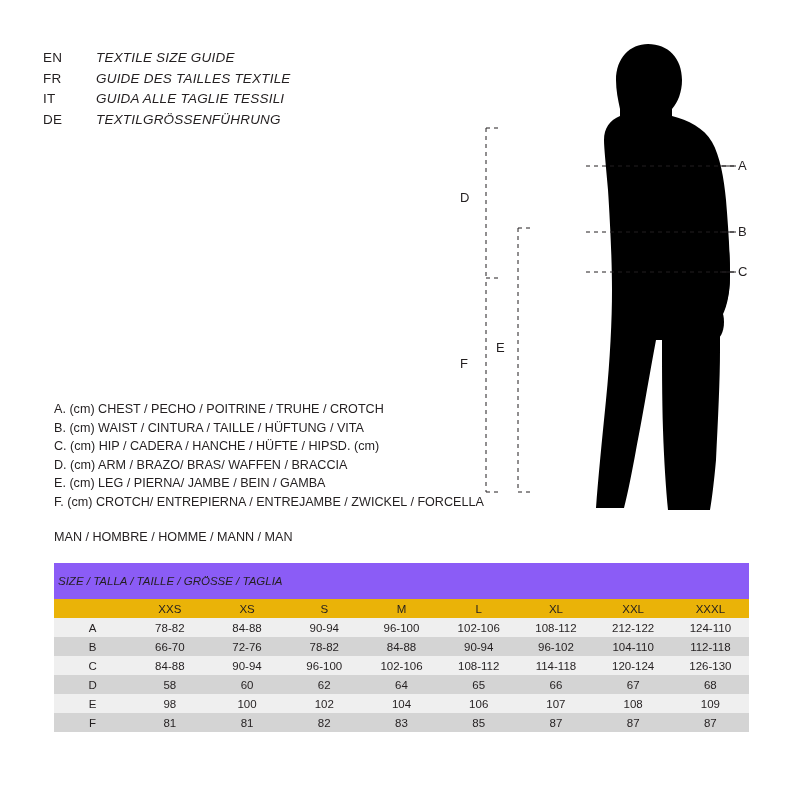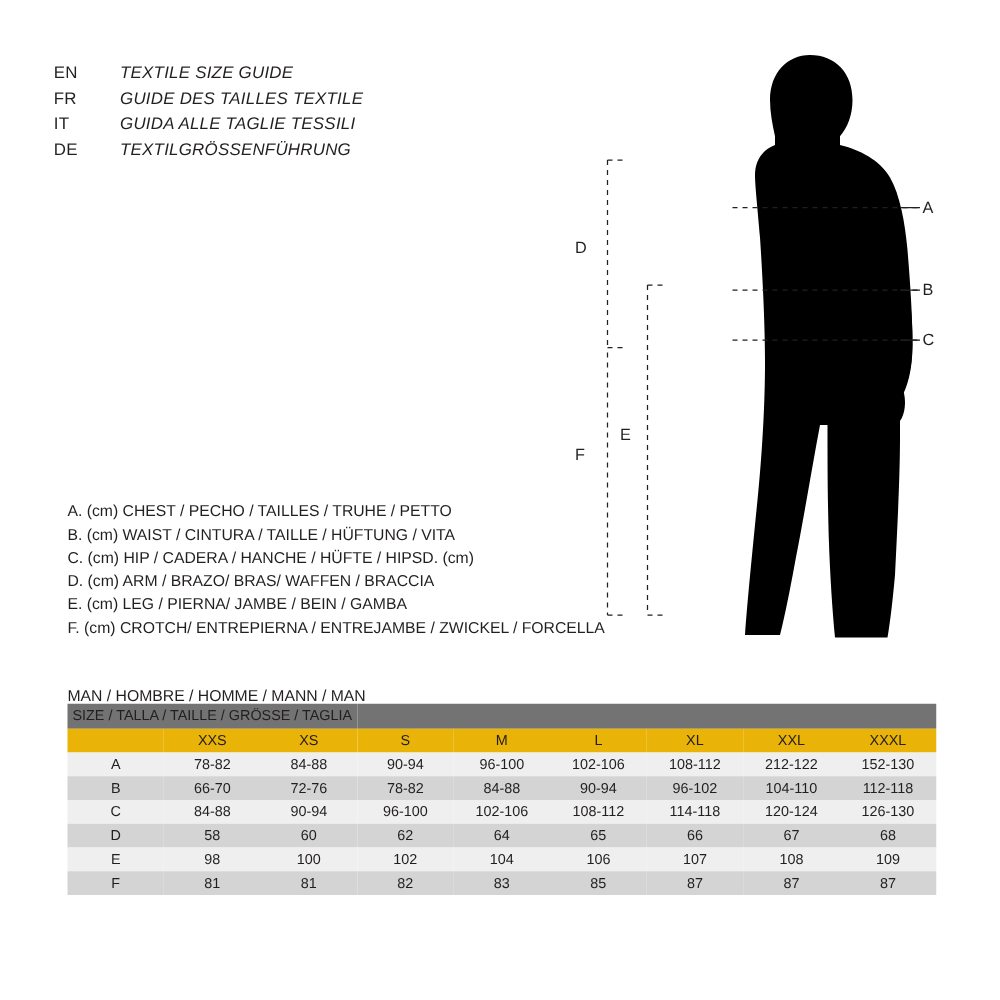--- a/index.html
+++ b/index.html
@@ -51,21 +51,21 @@
     width: 460px;
   }
   .legend-row {
     font-size: 12.6px;
     line-height: 18.6px;
     white-space: nowrap;
   }
   .legend-gender {
     position: absolute;
     left: 54px;
-    top: 548px;
+    top: 528px;
     font-size: 12.6px;
     line-height: 18.6px;
     white-space: nowrap;
   }
 
   
   .figure {
     position: absolute;
     left: 420px;
     top: 20px;
@@ -89,24 +89,25 @@
   table.size-table td,
   table.size-table th {
     font-size: 11.5px;
     font-weight: normal;
     text-align: center;
     padding: 0;
     height: 19px;
     color: #231f20;
   }
   tr.header-row td {
-    background: #737373;
+    background: #8b5cf6;
     color: #231f20;
     text-align: left;
-    height: 20px;
+    height: 36px;
+    font-style: italic;
   }
   tr.header-row td.hdr-label {
     padding-left: 4px;
     text-align: left;
   }
   tr.band-dark td { background: #d4d4d4; }
   tr.band-light td { background: #efefef; }
   td.rowlabel {
     text-align: left;
     padding-left: 4px;
@@ -134,21 +135,21 @@
       <div class="lang-code">IT</div>
       <div class="lang-text">GUIDA ALLE TAGLIE TESSILI</div>
     </div>
     <div class="lang-row">
       <div class="lang-code">DE</div>
       <div class="lang-text">TEXTILGRÖSSENFÜHRUNG</div>
     </div>
   </div>
 
   <div class="legend">
-    <div class="legend-row">A. (cm) CHEST / PECHO / TAILLES / TRUHE / PETTO</div>
+    <div class="legend-row">A. (cm) CHEST / PECHO / POITRINE / TRUHE / CROTCH</div>
     <div class="legend-row">B. (cm) WAIST / CINTURA / TAILLE / HÜFTUNG / VITA</div>
     <div class="legend-row">C. (cm) HIP / CADERA / HANCHE / HÜFTE / HIPSD. (cm)</div>
     <div class="legend-row">D. (cm) ARM / BRAZO/ BRAS/ WAFFEN / BRACCIA</div>
     <div class="legend-row">E. (cm) LEG / PIERNA/ JAMBE / BEIN / GAMBA</div>
     <div class="legend-row">F. (cm) CROTCH/ ENTREPIERNA / ENTREJAMBE / ZWICKEL / FORCELLA</div>
   </div>
   <div class="legend-gender">MAN / HOMBRE / HOMME / MANN / MAN</div>
 
   <div class="figure">
     <svg width="370" height="520" viewBox="0 0 370 520" xmlns="http://www.w3.org/2000/svg">
@@ -252,21 +253,21 @@
         </tr>
         <tr class="band-light">
           <td class="rowlabel">A</td>
           <td>78-82</td>
           <td>84-88</td>
           <td>90-94</td>
           <td>96-100</td>
           <td>102-106</td>
           <td>108-112</td>
           <td>212-122</td>
-          <td>152-130</td>
+          <td>124-110</td>
         </tr>
         <tr class="band-dark">
           <td class="rowlabel">B</td>
           <td>66-70</td>
           <td>72-76</td>
           <td>78-82</td>
           <td>84-88</td>
           <td>90-94</td>
           <td>96-102</td>
           <td>104-110</td>

